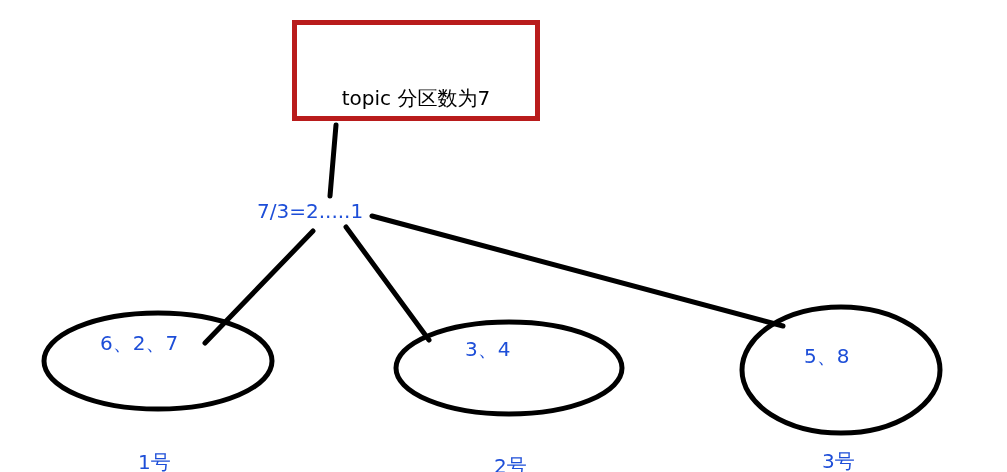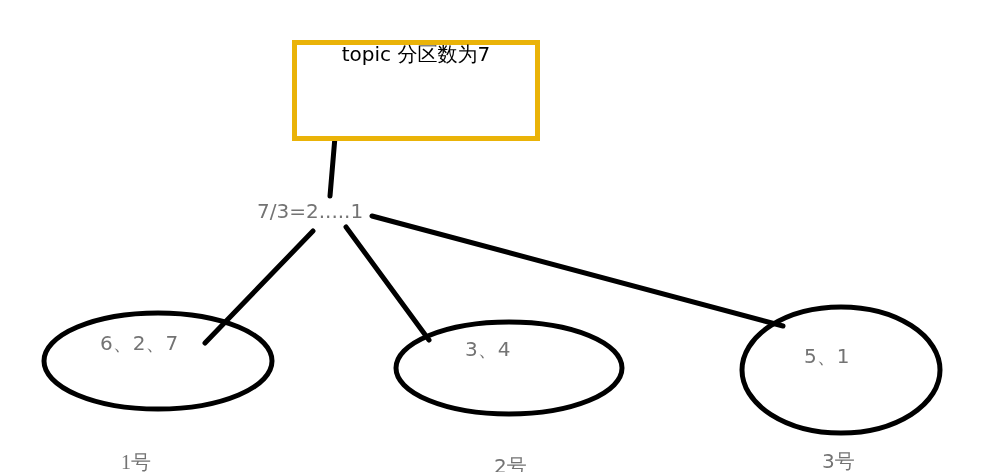--- a/index.html
+++ b/index.html
@@ -1,21 +1,21 @@
 <!DOCTYPE html>
 <html><head>
   <meta charset="utf-8">
   <style>
     html, body { margin: 0; padding: 0; background: #ffffff; }
     body { width: 1007px; height: 472px; position: relative; overflow: hidden;
            font-family: "DejaVu Sans", "Liberation Sans", sans-serif; color: #000; }
     svg.canvas { position: absolute; left: 0; top: 0; }
-    .txt { position: absolute; font-size: 20px; line-height: 1; white-space: nowrap; color: #737373; }
-    .topic-box { position: absolute; left: 292px; top: 40px; width: 238px; height: 91px;
-                 border: 5px solid #eab308; display: flex; align-items: flex-start; justify-content: center; background: #fff; }
+    .txt { position: absolute; font-size: 20px; line-height: 1; white-space: nowrap; color: #1d4ed8; }
+    .topic-box { position: absolute; left: 292px; top: 20px; width: 238px; height: 91px;
+                 border: 5px solid #b91c1c; display: flex; align-items: flex-end; justify-content: center; background: #fff; }
     .topic-box span { font-size: 20px; position: relative; top: -4px; }
   </style>
 </head>
 <body>
 
 <svg class="canvas" width="1007" height="472">
 
   <line x1="336" y1="125" x2="330" y2="196" stroke="#000" stroke-width="5" stroke-linecap="round"></line>
 
   <ellipse cx="158" cy="361" rx="114" ry="48" fill="none" stroke="#000" stroke-width="5"></ellipse>
@@ -28,17 +28,17 @@
 </svg>
 
 <div class="topic-box">
   <span>topic 分区数为7</span>
 </div>
 
 <div class="txt" style="left:257px; top:201px;">7/3=2.....1</div>
 
 <div class="txt" style="left:100px; top:333px;">6、2、7</div>
 <div class="txt" style="left:465px; top:339px;text-align:center;">3、4</div>
-<div class="txt" style="left:804px; top:346px;">5、1</div>
+<div class="txt" style="left:804px; top:346px;">5、8</div>
 
-<div class="txt" style="left:121px; top:452px;font-family:Liberation Serif, serif;">1号</div>
+<div class="txt" style="left:138px; top:452px;">1号</div>
 <div class="txt" style="left:494px; top:428px;margin-top:28px;">2号</div>
 <div class="txt" style="left:822px; top:451px;text-align:right;">3号</div>
 
 </body></html>

